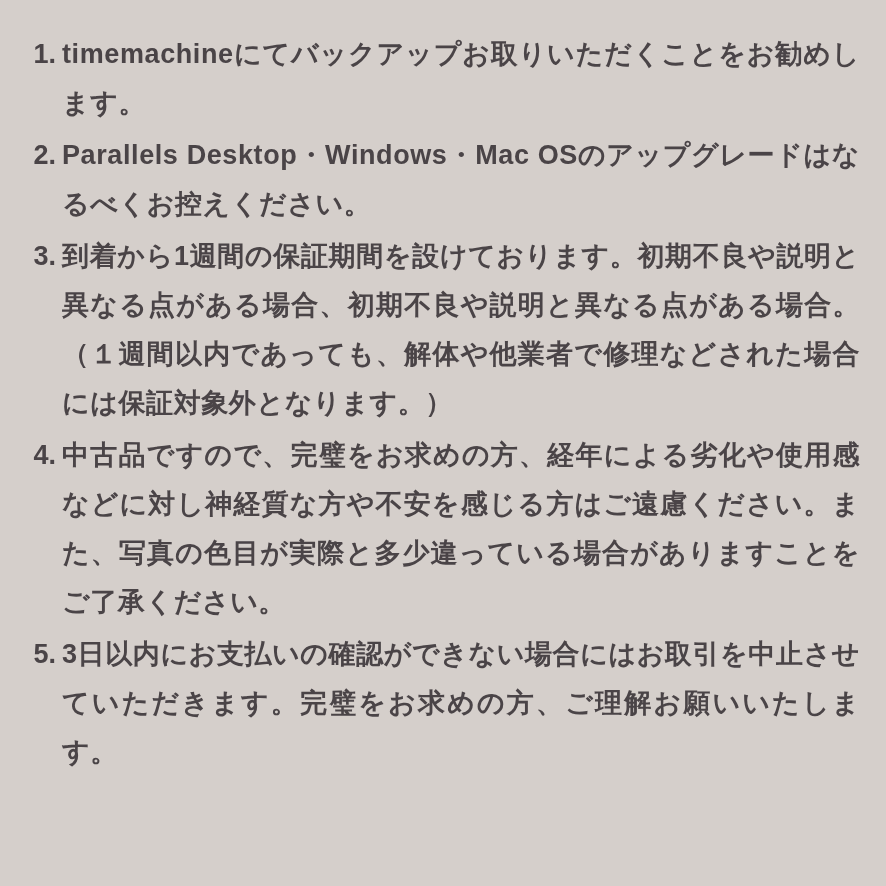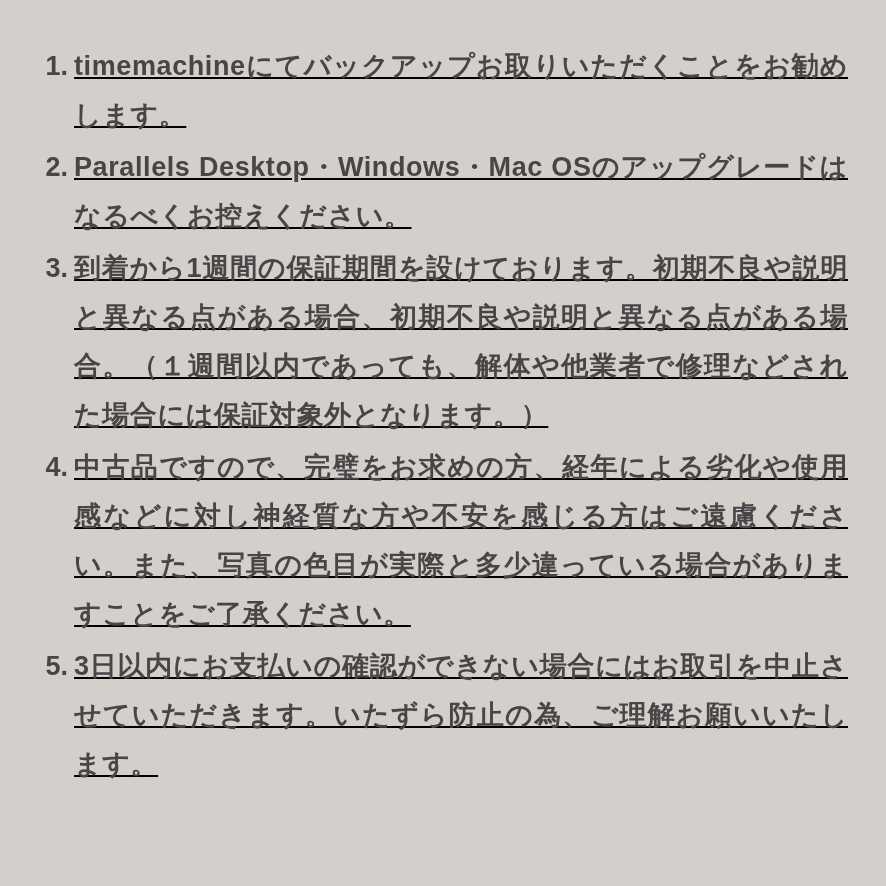--- a/index.html
+++ b/index.html
@@ -15,24 +15,23 @@
   }
   .page {
     box-sizing: border-box;
     width: 886px;
     height: 886px;
     padding: 26px 22px 10px 14px;
     background: #d5cfcb;
   }
   ol.notice-list {
     list-style: none;
-    margin: 16px;
+    margin: 4px;
     padding: 0;
     counter-reset: noticecounter;
-    text-decoration: underline;
   }
   ol.notice-list > li {
     counter-increment: noticecounter;
     position: relative;
     padding-left: 44px;
     margin: 0 0 3px 0;
     color: #4a4447;
     font-size: 27px;
     font-weight: bold;
     line-height: 49px;
@@ -68,16 +67,16 @@
     <li>
       <span class="item-text">Parallels Desktop・Windows・Mac OSのアップグレードはなるべくお控えください。</span>
     </li>
     <li>
       <span class="item-text">到着から1週間の保証期間を設けております。初期不良や説明と異なる点がある場合、初期不良や説明と異なる点がある場合。（１週間以内であっても、解体や他業者で修理などされた場合には保証対象外となります。）</span>
     </li>
     <li>
       <span class="item-text">中古品ですので、完璧をお求めの方、経年による劣化や使用感などに対し神経質な方や不安を感じる方はご遠慮ください。また、写真の色目が実際と多少違っている場合がありますことをご了承ください。</span>
     </li>
     <li>
-      <span class="item-text">3日以内にお支払いの確認ができない場合にはお取引を中止させていただきます。いたずら防止の為、ご理解お願いいたします。</span>
+      <span class="item-text">3日以内にお支払いの確認ができない場合にはお取引を中止させていただきます。完璧をお求めの方、ご理解お願いいたします。</span>
     </li>
   </ol>
 </div>
 
 </body></html>

